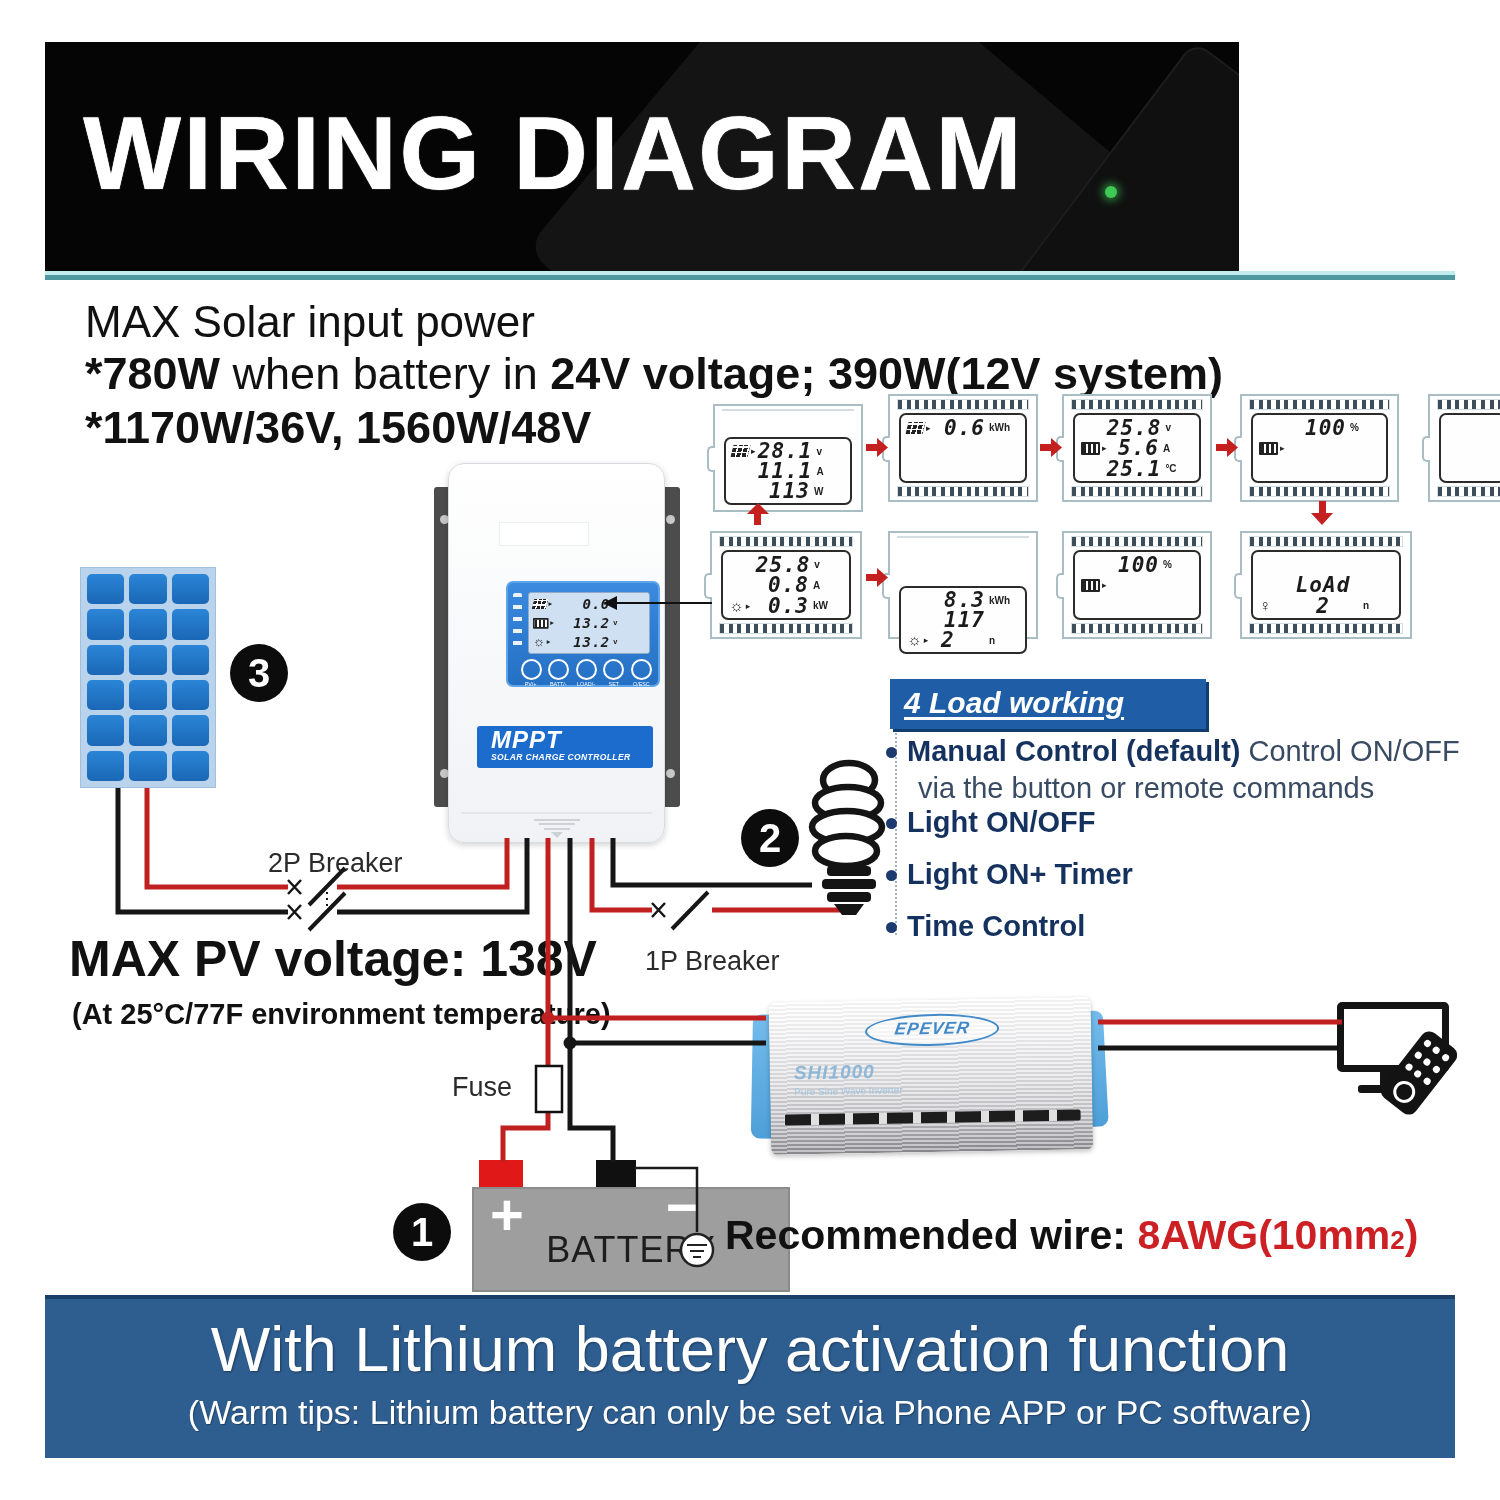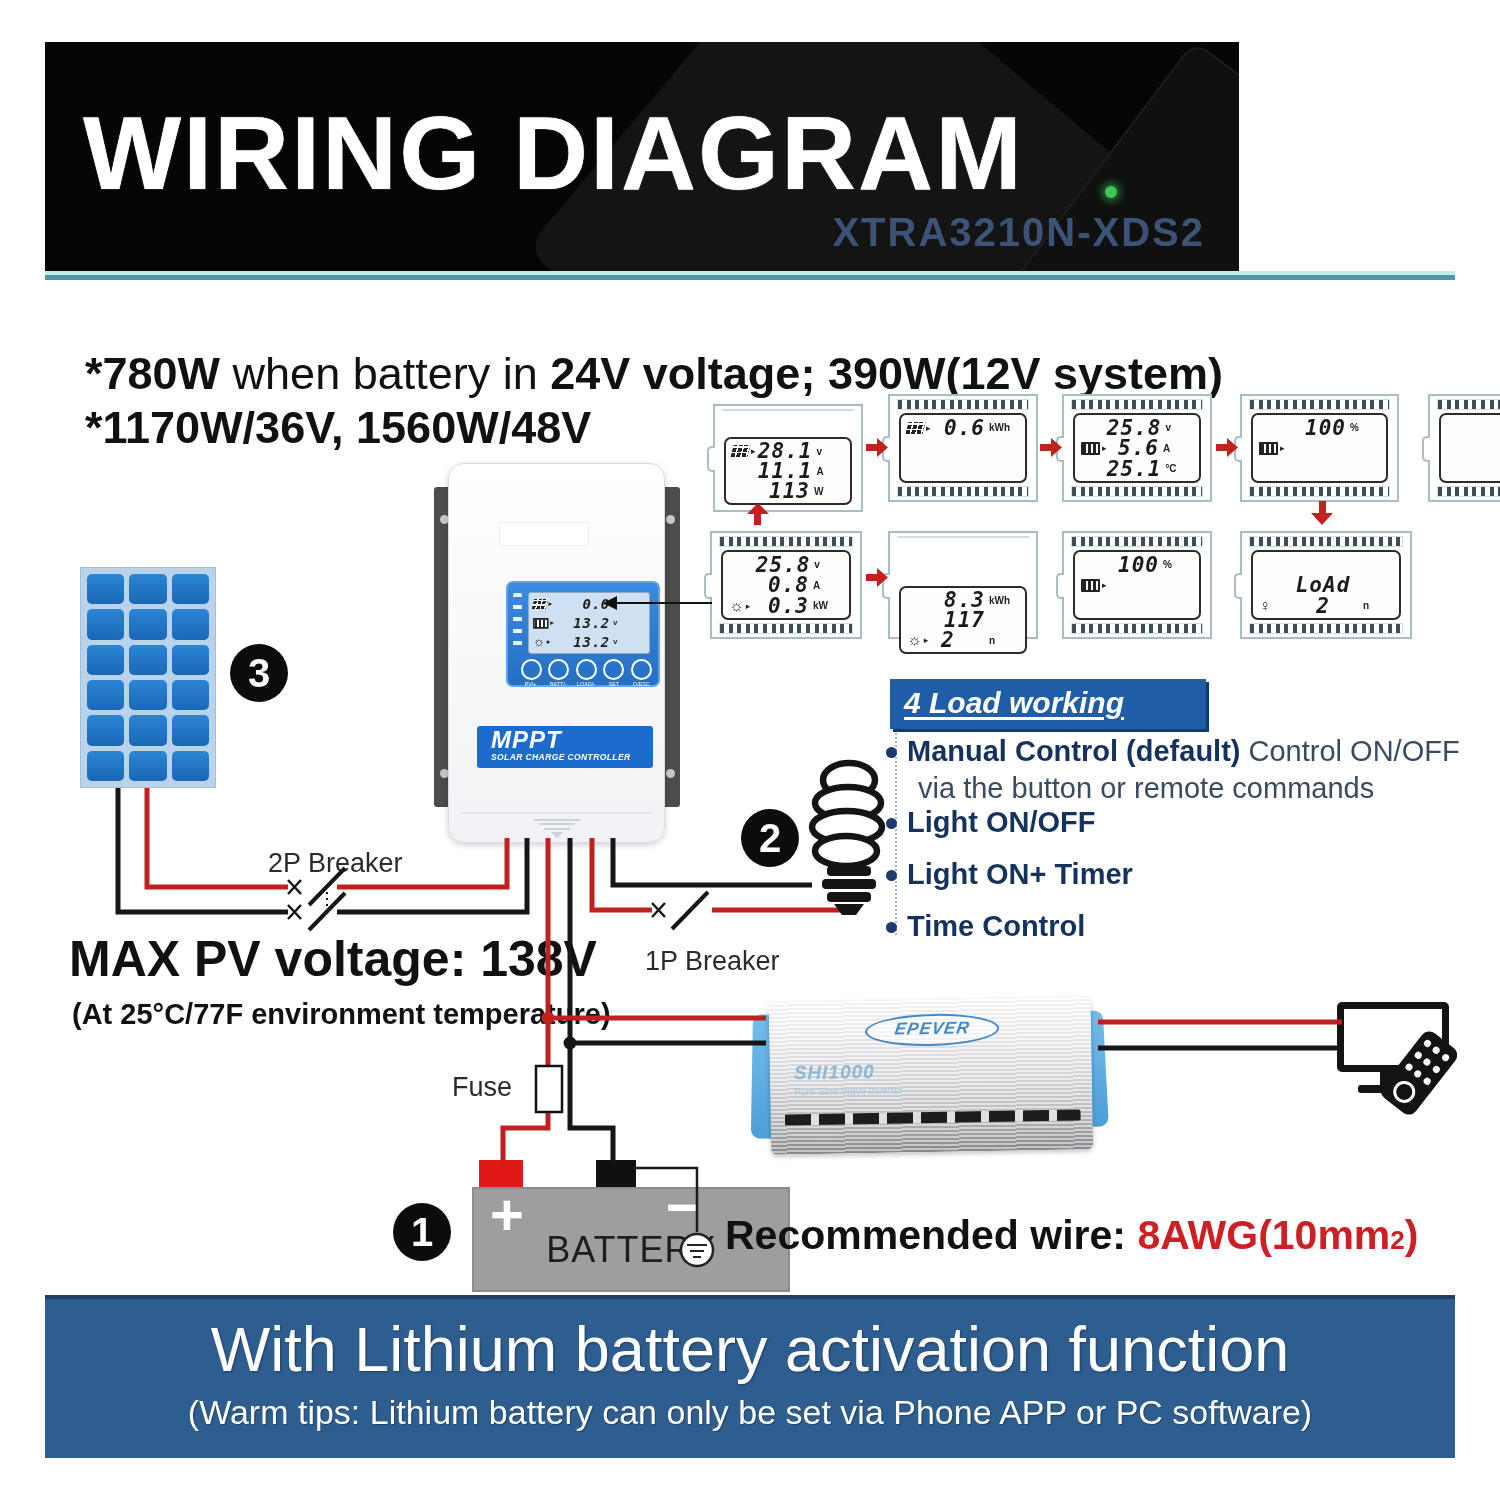--- a/index.html
+++ b/index.html
@@ -160,24 +160,24 @@
 </head>
 <body>
 
 <div id="canvas">
 
   <div id="banner" class="abs">
     <div class="ghost1 abs"></div>
     <div class="ghost2 abs"></div>
     <div class="led abs"></div>
     <div id="banner-title" class="abs">WIRING DIAGRAM</div>
-    <div id="banner-model" class="abs">XTRA3210N-XDS2</div>
   </div>
   <div id="teal-strip" class="abs"></div>
 
+  <div id="intro1" class="abs intro">MAX Solar input power</div>
   <div id="intro2" class="abs intro"><b>*780W</b><span> when battery in </span><b>24V voltage</b><b>; </b><b>390W(12V system)</b></div>
   <div id="intro3" class="abs intro">*1170W/36V,   1560W/48V</div>
 
   <div class="lcd z2" style="left:713px;top:404px;gap:23px;">
     <div class="tick"></div>
     <div class="disp">
       <div class="lr">
           <span class="ic pv"></span>
           <span class="sv">28.1</span>
           <span class="su">v</span>

